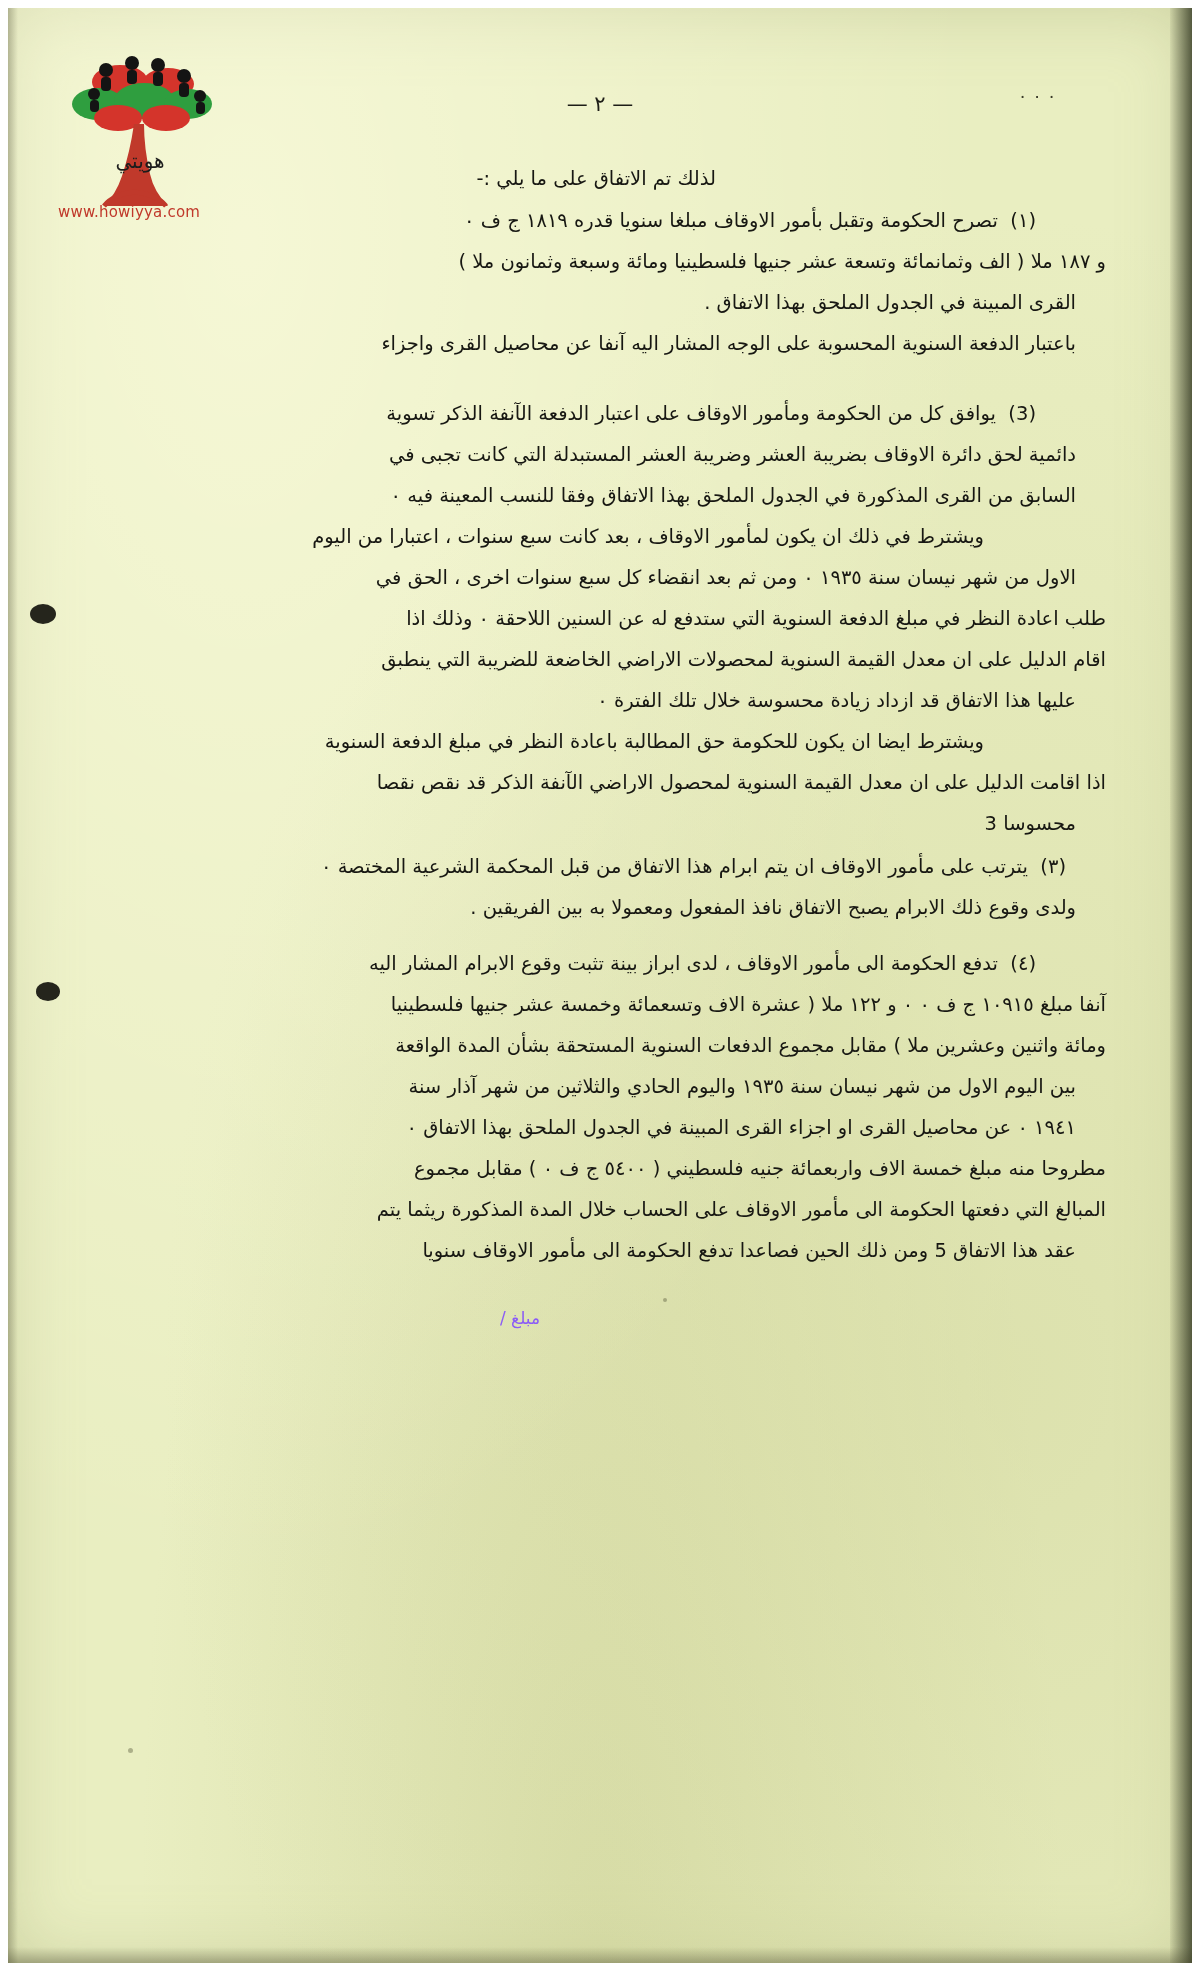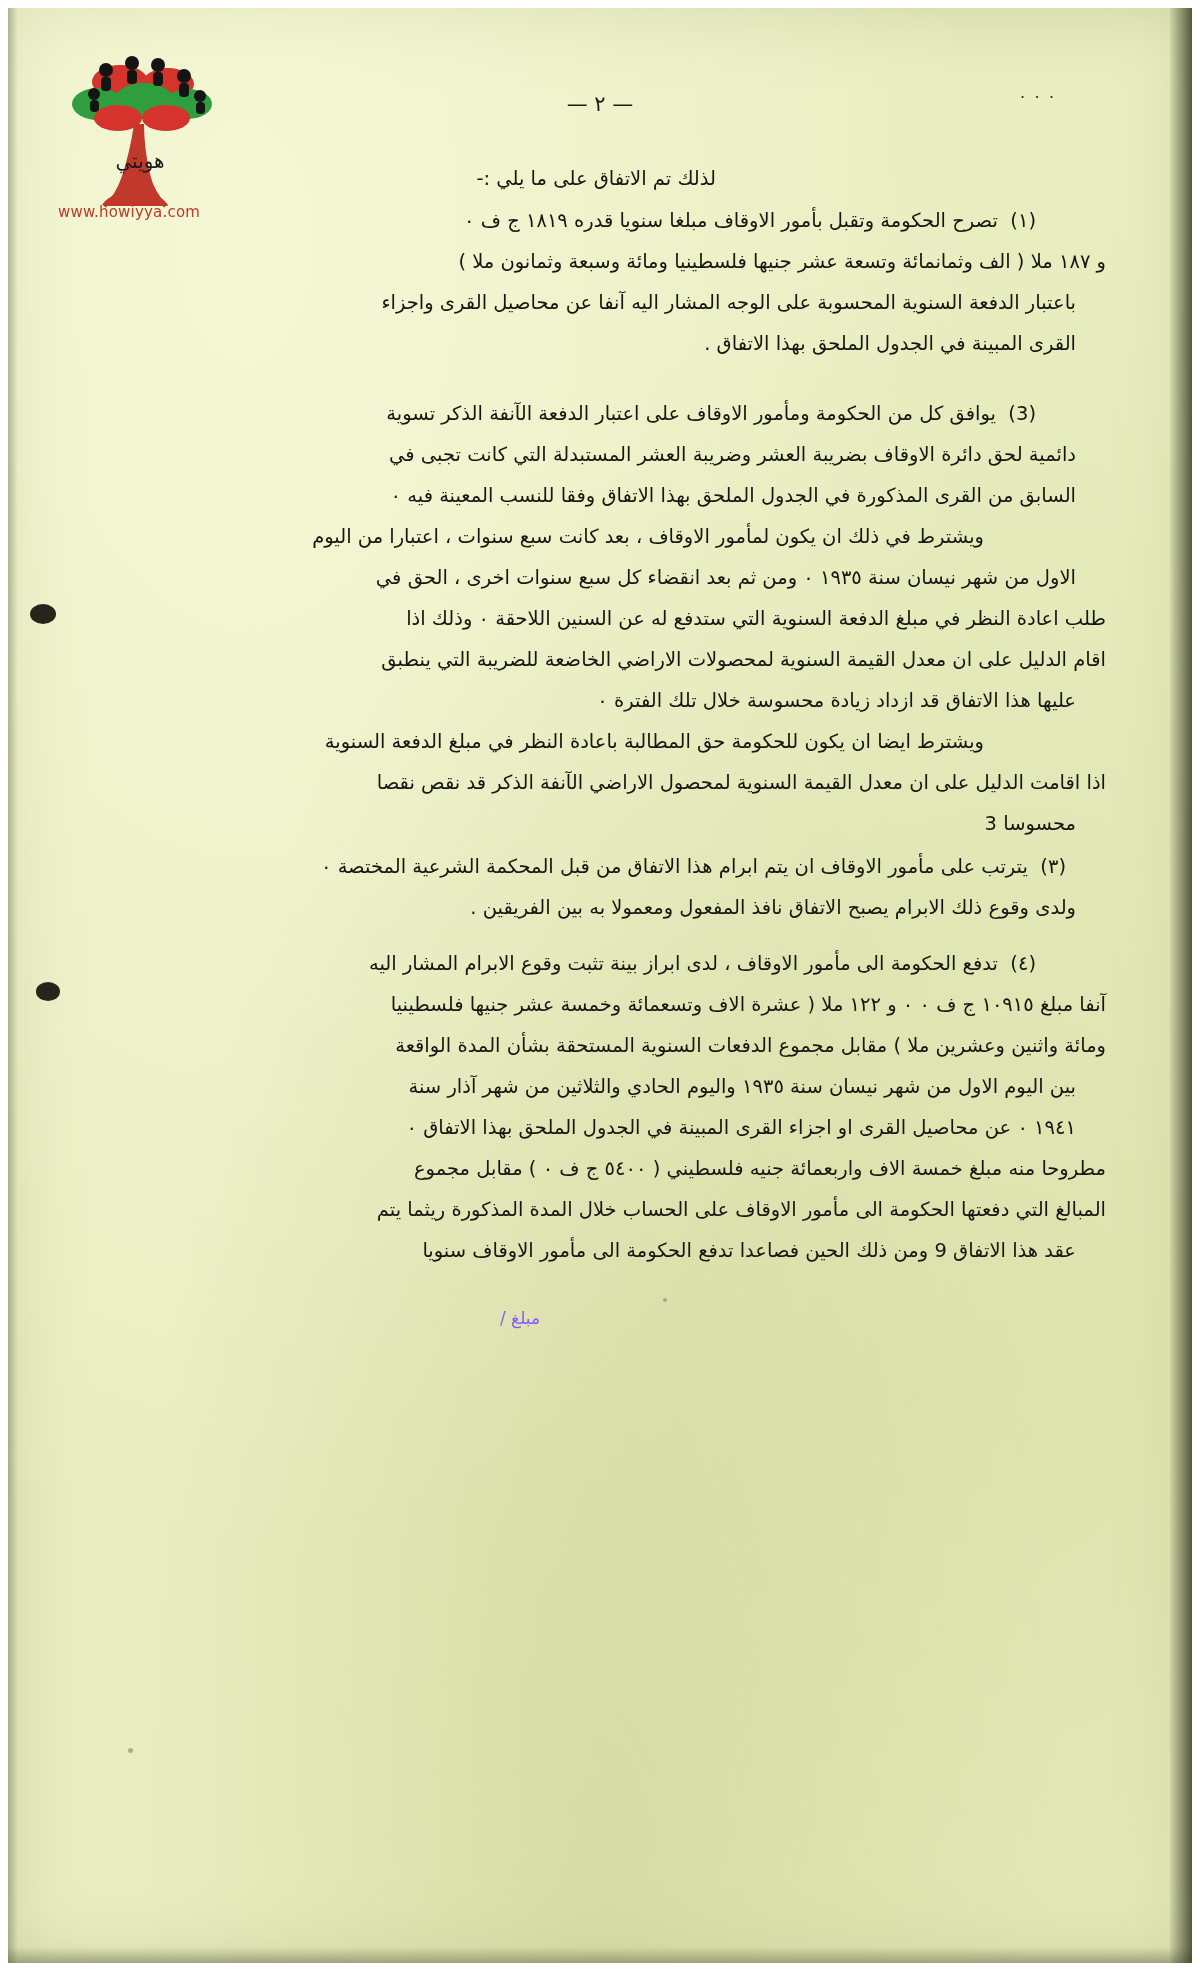--- a/index.html
+++ b/index.html
@@ -229,22 +229,22 @@
       <div class="page-number">— ٢ —</div>
       <div class="corner-mark">٠ ٠ ٠</div>
 
       <div class="body-block" style="top:150px;">
         <p class="line lead-line">لذلك تم الاتفاق على ما يلي :-</p>
       </div>
 
       <div class="body-block para" style="top:192px;">
         <p class="line indent-1">(١)  تصرح الحكومة وتقبل بأمور الاوقاف مبلغا سنويا قدره ١٨١٩ ج ف ٠</p>
         <p class="line indent-3 full-wide">و ١٨٧ ملا ( الف وثمانمائة وتسعة عشر جنيها فلسطينيا ومائة وسبعة وثمانون ملا )</p>
+        <p class="line indent-3">القرى المبينة في الجدول الملحق بهذا الاتفاق .</p>
         <p class="line indent-3">باعتبار الدفعة السنوية المحسوبة على الوجه المشار اليه آنفا عن محاصيل القرى واجزاء</p>
-        <p class="line indent-3">القرى المبينة في الجدول الملحق بهذا الاتفاق .</p>
       </div>
 
       <div class="body-block para" style="top:385px;">
         <p class="line indent-1">(3)  يوافق كل من الحكومة ومأمور الاوقاف على اعتبار الدفعة الآنفة الذكر تسوية</p>
         <p class="line indent-3">دائمية لحق دائرة الاوقاف بضريبة العشر وضريبة العشر المستبدلة التي كانت تجبى في</p>
         <p class="line indent-3">السابق من القرى المذكورة في الجدول الملحق بهذا الاتفاق وفقا للنسب المعينة فيه ٠</p>
         <p class="line indent-2">ويشترط في ذلك ان يكون لمأمور الاوقاف ، بعد كانت سبع سنوات ، اعتبارا من اليوم</p>
         <p class="line indent-3">الاول من شهر نيسان سنة ١٩٣٥ ٠ ومن ثم بعد انقضاء كل سبع سنوات اخرى ، الحق في</p>
         <p class="line indent-3 full-wide">طلب اعادة النظر في مبلغ الدفعة السنوية التي ستدفع له عن السنين اللاحقة ٠ وذلك اذا</p>
         <p class="line indent-3 full-wide">اقام الدليل على ان معدل القيمة السنوية لمحصولات الاراضي الخاضعة للضريبة التي ينطبق</p>
@@ -260,20 +260,20 @@
       </div>
 
       <div class="body-block para" style="top:935px;">
         <p class="line indent-1">(٤)  تدفع الحكومة الى مأمور الاوقاف ، لدى ابراز بينة تثبت وقوع الابرام المشار اليه</p>
         <p class="line indent-3 full-wide">آنفا مبلغ ١٠٩١٥ ج ف ٠ ٠ و ١٢٢ ملا ( عشرة الاف وتسعمائة وخمسة عشر جنيها فلسطينيا</p>
         <p class="line indent-3 full-wide">ومائة واثنين وعشرين ملا ) مقابل مجموع الدفعات السنوية المستحقة بشأن المدة الواقعة</p>
         <p class="line indent-3">بين اليوم الاول من شهر نيسان سنة ١٩٣٥ واليوم الحادي والثلاثين من شهر آذار سنة</p>
         <p class="line indent-3">١٩٤١ ٠ عن محاصيل القرى او اجزاء القرى المبينة في الجدول الملحق بهذا الاتفاق ٠</p>
         <p class="line indent-3 full-wide">مطروحا منه مبلغ خمسة الاف واربعمائة جنيه فلسطيني ( ٥٤٠٠ ج ف ٠ ) مقابل مجموع</p>
         <p class="line indent-3 full-wide">المبالغ التي دفعتها الحكومة الى مأمور الاوقاف على الحساب خلال المدة المذكورة ريثما يتم</p>
-        <p class="line indent-3">عقد هذا الاتفاق 9 ومن ذلك الحين فصاعدا تدفع الحكومة الى مأمور الاوقاف سنويا</p>
+        <p class="line indent-3">عقد هذا الاتفاق 5 ومن ذلك الحين فصاعدا تدفع الحكومة الى مأمور الاوقاف سنويا</p>
       </div>
 
       <div class="sig-line">مبلغ /</div>
 
     </div>
   </div>
 </div>
 
 </body></html>

